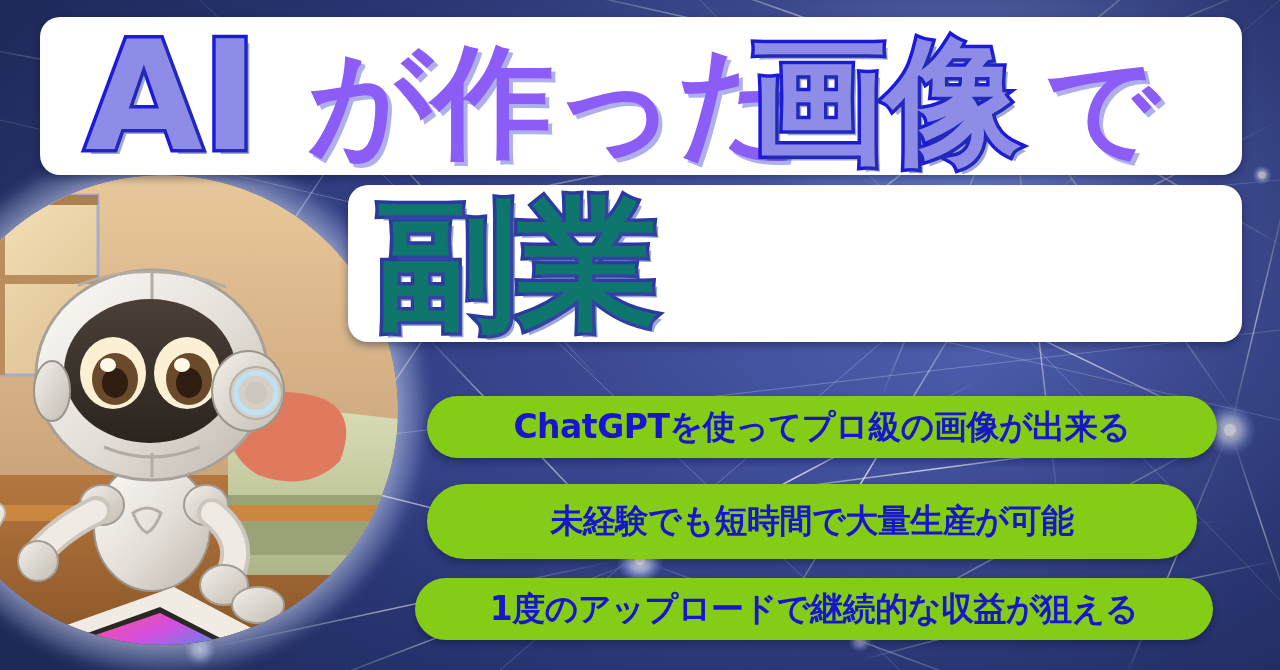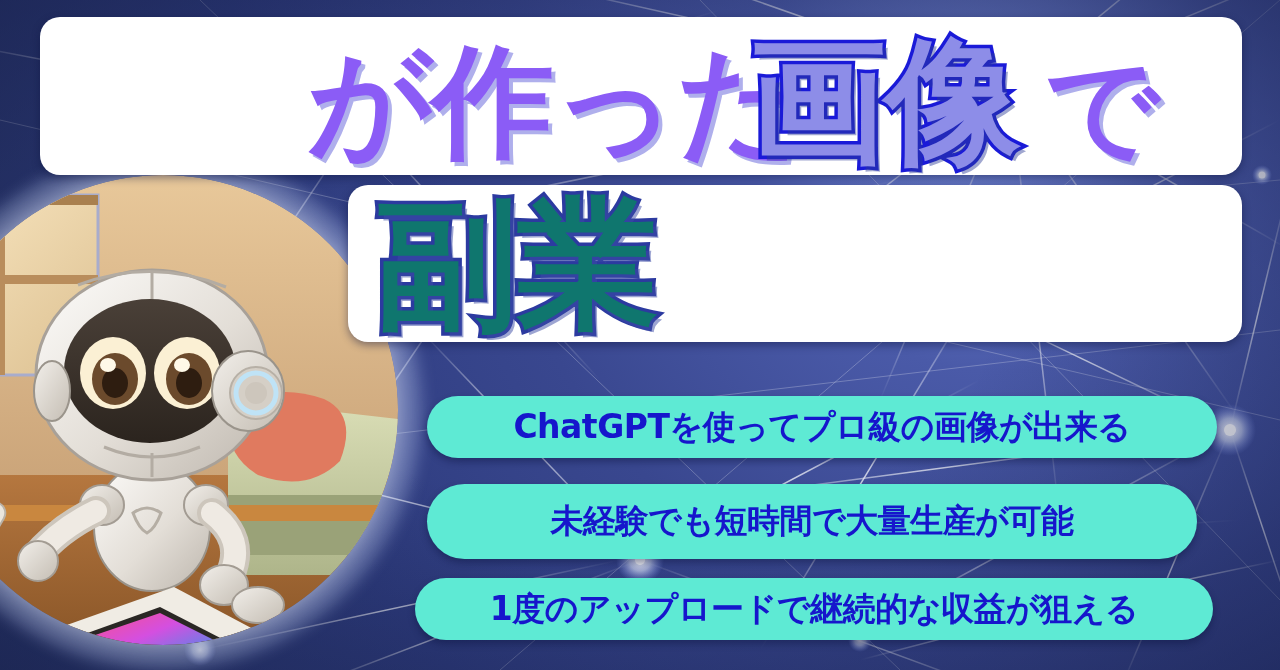--- a/index.html
+++ b/index.html
@@ -72,21 +72,21 @@
   
   .outlined2 {
     color:#0f766e;
     -webkit-text-stroke:7px #2c3aa0;
     paint-order:stroke fill;
     text-shadow:5px 5px 0 rgba(60,75,165,.5);
   }
 
   
   .pill {
-    position:absolute; background:#5eead4; border-radius:40px;
+    position:absolute; background:#84cc16; border-radius:40px;
     display:flex; align-items:center; justify-content:center;
     box-shadow:0 4px 7px rgba(10,18,60,.40);
   }
   .pill span {
     font-family:"DejaVu Sans","Liberation Sans", sans-serif;
     font-weight:bold; color:#1616cc; font-size:33px; letter-spacing:-.5px;
     white-space:nowrap;
   }
   #pill1 { left:427px; top:396px; width:790px; height:62px; }
   #pill2 { left:427px; top:484px; width:770px; height:75px; }
@@ -340,20 +340,21 @@
           <circle cx="276" cy="594" r="7" fill="#f0b840"></circle>
           <circle cx="294" cy="586" r="6" fill="#5f9ad8"></circle>
         </g>
       </g>
     </svg>
   </div>
 </div>
 
 <div class="card" id="card1">
   <div class="line">
+    <span class="hl outlined" style="left:45px; top:4px; font-size:152px;">AI</span>
     <span class="hl solid" style="left:268px; top:24px; font-size:122px;">が作った</span>
     <span class="hl outlined" style="left:710px; top:16px; font-size:136px;">画像</span>
     <span class="hl solid" style="left:1005px; top:34px; font-size:112px;">で</span>
   </div>
 </div>
 
 <div class="card" id="card2">
   <div class="line">
     <span class="hl outlined2" style="left:28px; top:8px; font-size:142px;">副業</span>
   </div>

